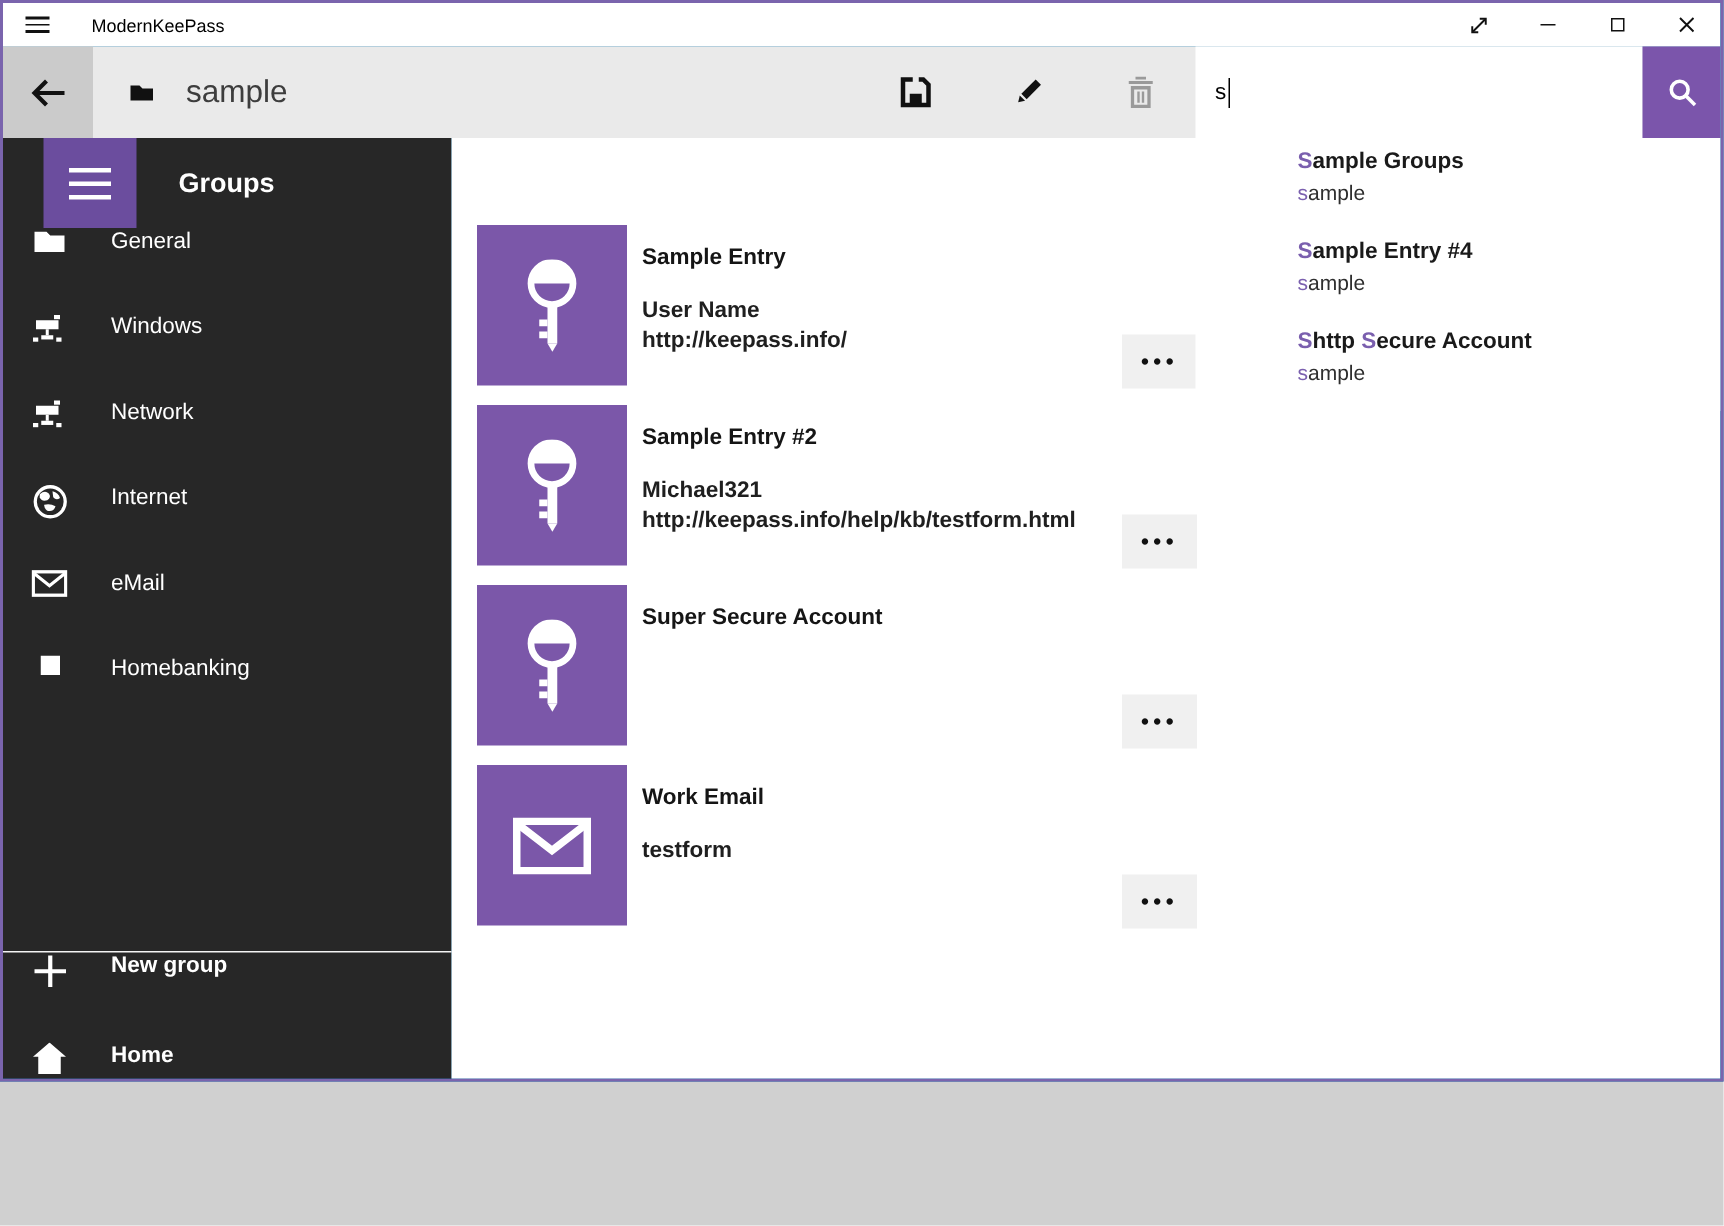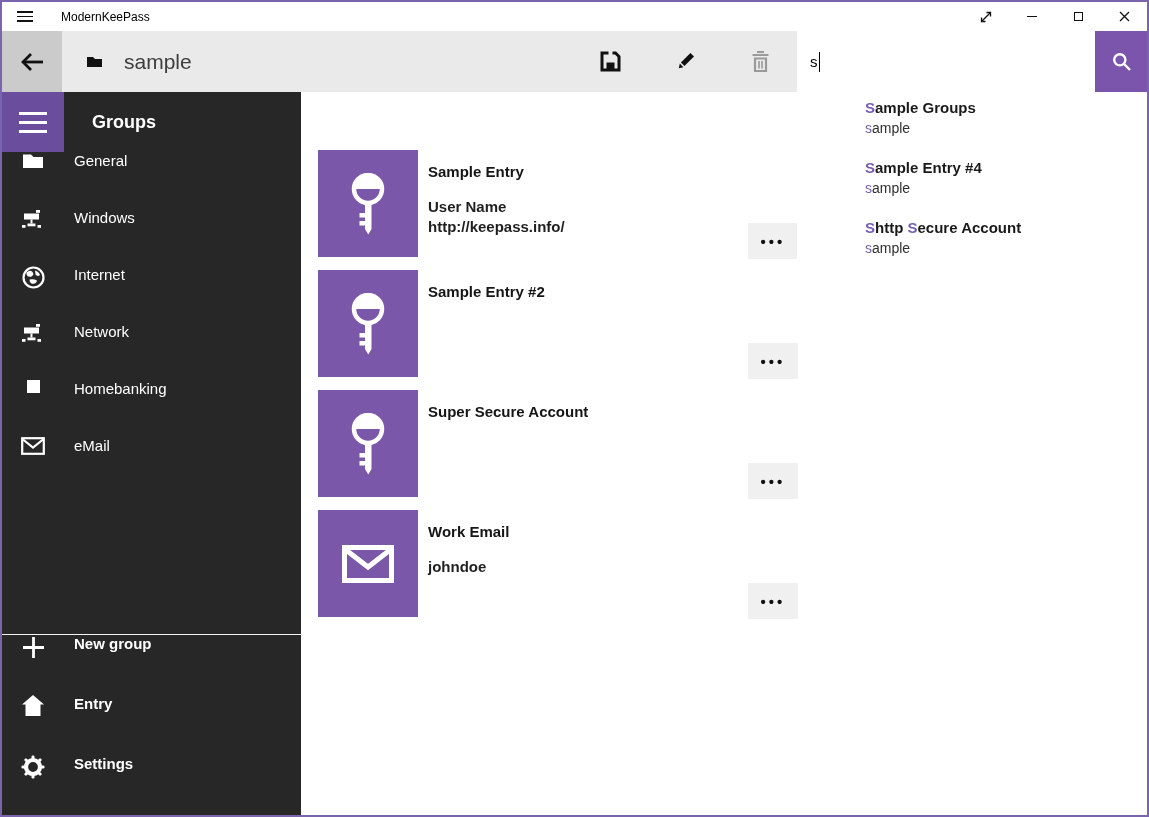--- a/index.html
+++ b/index.html
@@ -1,18 +1,18 @@
 <!DOCTYPE html>
 <html><head>
 <meta charset="utf-8">
 <style>
   * { margin:0; padding:0; box-sizing:border-box; }
   body { background:#d0d0d0; font-family:"Liberation Sans", sans-serif; }
   .window {
-    position:relative; width:1149px; height:817px; background:#0369a1;
+    position:relative; width:1149px; height:721px; background:#0369a1;
     border:2px solid #7a64ad; overflow:hidden;
   }
   
   .titlebar { height:29px; background:#fff; display:flex; align-items:center; }
   .tb-menu { width:46px; height:29px; display:flex; flex-direction:column; justify-content:center; align-items:center; gap:3px; }
   .tb-menu i { display:block; width:16px; height:1.5px; background:#111; }
   .tb-title { font-size:12px; color:#000; margin-left:13px; }
   .caption-group { margin-left:auto; display:flex; }
   .cap-btn { width:46px; height:29px; display:flex; align-items:center; justify-content:center; }
   .cap-min { width:10px; height:1.4px; background:#111; }
@@ -27,21 +27,21 @@
   .icon-btn { width:48px; height:61px; display:flex; align-items:center; justify-content:center; margin-left:27px; }
   .icon-btn.last { margin-right:13px; }
   
   .search-area { width:350px; display:flex; }
   .search-input { flex:1; background:#fff; display:flex; align-items:center; padding-left:13px; font-size:15px; color:#000; }
   .caret { width:1px; height:20px; background:#000; margin-left:1px; }
   .search-btn { width:52px; background:#7b55ab; display:flex; align-items:center; justify-content:center; }
   
   .body-row { display:flex; height:723px; }
   .sidebar { width:299px; background:#272727; color:#fff; display:flex; flex-direction:column; }
-  .side-header { height:60px; display:flex; align-items:center; }
+  .side-header { height:60px; display:flex; align-items:center;padding-left:27px; }
   .side-hamburger { width:62px; height:60px; background:#6b4d9e; display:flex; flex-direction:column; justify-content:center; align-items:center; gap:6px; }
   .side-hamburger i { display:block; width:28px; height:3px; background:#fff; }
   .side-header-label { margin-left:28px; font-size:18px; font-weight:bold; }
   .nav-item { height:57px; display:flex; cursor:default; }
   .nav-icon { width:62px; display:flex; justify-content:center; }
   .nav-label { margin-left:10px; font-size:15px; }
   .side-spacer { flex:1; }
   .side-divider { height:1px; background:#f4f4f4; }
   .action-item { height:60px; display:flex; align-items:flex-start; }
   .action-item .nav-label { font-weight:bold; }
@@ -175,82 +175,82 @@
             <rect x="5.5" y="14.5" width="8" height="2.8" fill="#fff"></rect>
             <rect x="0" y="16" width="3.5" height="2.8" fill="#fff"></rect>
             <rect x="15.5" y="16" width="3.5" height="2.8" fill="#fff"></rect>
           </svg>
         </span>
         <span class="nav-label">Windows</span>
       </div>
 
       <div class="nav-item">
         <span class="nav-icon">
-          <svg width="23" height="23" viewBox="0 0 23 23">
-            <circle cx="11.5" cy="11.5" r="10" fill="none" stroke="#fff" stroke-width="2.2"></circle>
-            <path d="M4.5 6.5 Q8 3.5 10.5 6 Q12.5 8.5 9.5 10.5 Q5.5 11.5 4.5 8.5 Z" fill="#fff"></path>
-            <path d="M13 4.5 Q17 5.5 18 9 Q15.5 11 13.5 8.5 Z" fill="#fff"></path>
-            <path d="M7.5 13.5 Q11.5 12.5 15 14.5 Q14 18.5 9.5 17.5 Q7.2 15.5 7.5 13.5 Z" fill="#fff"></path>
-          </svg>
-        </span>
-        <span class="nav-label">Internet</span>
-      </div>
-
-      <div class="nav-item">
-        <span class="nav-icon">
           <svg width="22" height="20" viewBox="0 0 22 20">
             <rect x="2" y="4.5" width="15" height="6" fill="#fff"></rect>
             <rect x="14" y="1" width="4" height="2.8" fill="#fff"></rect>
             <rect x="8.5" y="10.5" width="2" height="4" fill="#fff"></rect>
             <rect x="5.5" y="14.5" width="8" height="2.8" fill="#fff"></rect>
             <rect x="0" y="16" width="3.5" height="2.8" fill="#fff"></rect>
             <rect x="15.5" y="16" width="3.5" height="2.8" fill="#fff"></rect>
           </svg>
         </span>
         <span class="nav-label">Network</span>
       </div>
 
       <div class="nav-item">
         <span class="nav-icon">
+          <svg width="23" height="23" viewBox="0 0 23 23">
+            <circle cx="11.5" cy="11.5" r="10" fill="none" stroke="#fff" stroke-width="2.2"></circle>
+            <path d="M4.5 6.5 Q8 3.5 10.5 6 Q12.5 8.5 9.5 10.5 Q5.5 11.5 4.5 8.5 Z" fill="#fff"></path>
+            <path d="M13 4.5 Q17 5.5 18 9 Q15.5 11 13.5 8.5 Z" fill="#fff"></path>
+            <path d="M7.5 13.5 Q11.5 12.5 15 14.5 Q14 18.5 9.5 17.5 Q7.2 15.5 7.5 13.5 Z" fill="#fff"></path>
+          </svg>
+        </span>
+        <span class="nav-label">Internet</span>
+      </div>
+
+      <div class="nav-item">
+        <span class="nav-icon">
+          <svg width="24" height="18" viewBox="0 0 24 18">
+            <rect x="1.2" y="1.2" width="21.6" height="15.6" fill="none" stroke="#fff" stroke-width="2.2"></rect>
+            <path d="M2 2.5 L12 10.5 L22 2.5" fill="none" stroke="#fff" stroke-width="2.2"></path>
+          </svg>
+        </span>
+        <span class="nav-label">eMail</span>
+      </div>
+
+      <div class="nav-item">
+        <span class="nav-icon">
           <svg width="13" height="13" viewBox="0 0 13 13">
               <rect x="0" y="0" width="13" height="13" fill="#fff"></rect>
             </svg>
         </span>
         <span class="nav-label">Homebanking</span>
       </div>
 
-      <div class="nav-item">
-        <span class="nav-icon">
-          <svg width="24" height="18" viewBox="0 0 24 18">
-            <rect x="1.2" y="1.2" width="21.6" height="15.6" fill="none" stroke="#fff" stroke-width="2.2"></rect>
-            <path d="M2 2.5 L12 10.5 L22 2.5" fill="none" stroke="#fff" stroke-width="2.2"></path>
-          </svg>
-        </span>
-        <span class="nav-label">eMail</span>
-      </div>
-
       <div class="side-spacer"></div>
       <div class="side-divider"></div>
 
       <div class="action-item">
         <span class="nav-icon">
           <svg width="25" height="25" viewBox="0 0 25 25">
               <path d="M12.5 2 V23 M2 12.5 H23" stroke="#fff" stroke-width="2.8" fill="none"></path>
             </svg>
         </span>
         <span class="nav-label">New group</span>
       </div>
 
       <div class="action-item">
         <span class="nav-icon">
           <svg width="24" height="21" viewBox="0 0 24 21">
             <path fill-rule="evenodd" d="M12 0 L1 9.5 H4.5 V21 H10 V14.5 H14 V21 H19.5 V9.5 H23 Z M10 14.5 H14 V21 H10 Z" fill="#fff"></path>
           </svg>
         </span>
-        <span class="nav-label">Entry</span>
+        <span class="nav-label">Home</span>
       </div>
 
       <div class="action-item">
         <span class="nav-icon">
           <svg width="24" height="24" viewBox="0 0 24 24">
             <circle cx="12" cy="12" r="7" fill="none" stroke="#fff" stroke-width="4.2"></circle>
             <g fill="#fff">
               <rect x="10.5" y="0.5" width="3" height="5" rx="1.2" transform="rotate(0 12 12)"></rect>
               <rect x="10.5" y="0.5" width="3" height="5" rx="1.2" transform="rotate(45 12 12)"></rect>
               <rect x="10.5" y="0.5" width="3" height="5" rx="1.2" transform="rotate(90 12 12)"></rect>
@@ -295,20 +295,24 @@
             <path d="M9 16 A14 14 0 0 1 37 16 Z" fill="#fff"></path>
             <circle cx="23" cy="16" r="14" fill="none" stroke="#fff" stroke-width="4.5"></circle>
             <rect x="20" y="29" width="6.5" height="27" fill="#fff"></rect>
             <rect x="14.5" y="40" width="5.5" height="4.5" fill="#fff"></rect>
             <rect x="14.5" y="48" width="5.5" height="4.5" fill="#fff"></rect>
             <path d="M20 56 h6.5 l-3.25 5.5 z" fill="#fff"></path>
           </svg>
         </div>
         <div class="entry-info">
           <div class="entry-title">Sample Entry #2</div>
+          <div class="entry-lines">
+            <div>Michael321</div>
+            <div>http://keepass.info/help/kb/testform.html</div>
+          </div>
         </div>
         <div class="more-btn">•••</div>
       </div>
 
       <div class="entry-row">
         <div class="tile">
           <svg width="46" height="62" viewBox="0 0 46 62">
             <path d="M9 16 A14 14 0 0 1 37 16 Z" fill="#fff"></path>
             <circle cx="23" cy="16" r="14" fill="none" stroke="#fff" stroke-width="4.5"></circle>
             <rect x="20" y="29" width="6.5" height="27" fill="#fff"></rect>
@@ -326,21 +330,21 @@
       <div class="entry-row">
         <div class="tile">
           <svg width="52" height="38" viewBox="0 0 52 38">
             <rect x="2.5" y="2.5" width="47" height="33" fill="none" stroke="#fff" stroke-width="5"></rect>
             <path d="M4 5 L26 22 L48 5" fill="none" stroke="#fff" stroke-width="5"></path>
           </svg>
         </div>
         <div class="entry-info">
           <div class="entry-title">Work Email</div>
           <div class="entry-lines">
-            <div>johndoe</div>
+            <div>testform</div>
             <div></div>
           </div>
         </div>
         <div class="more-btn">•••</div>
       </div>
 
     </div>
   </div>
 
   <div class="suggestions">

